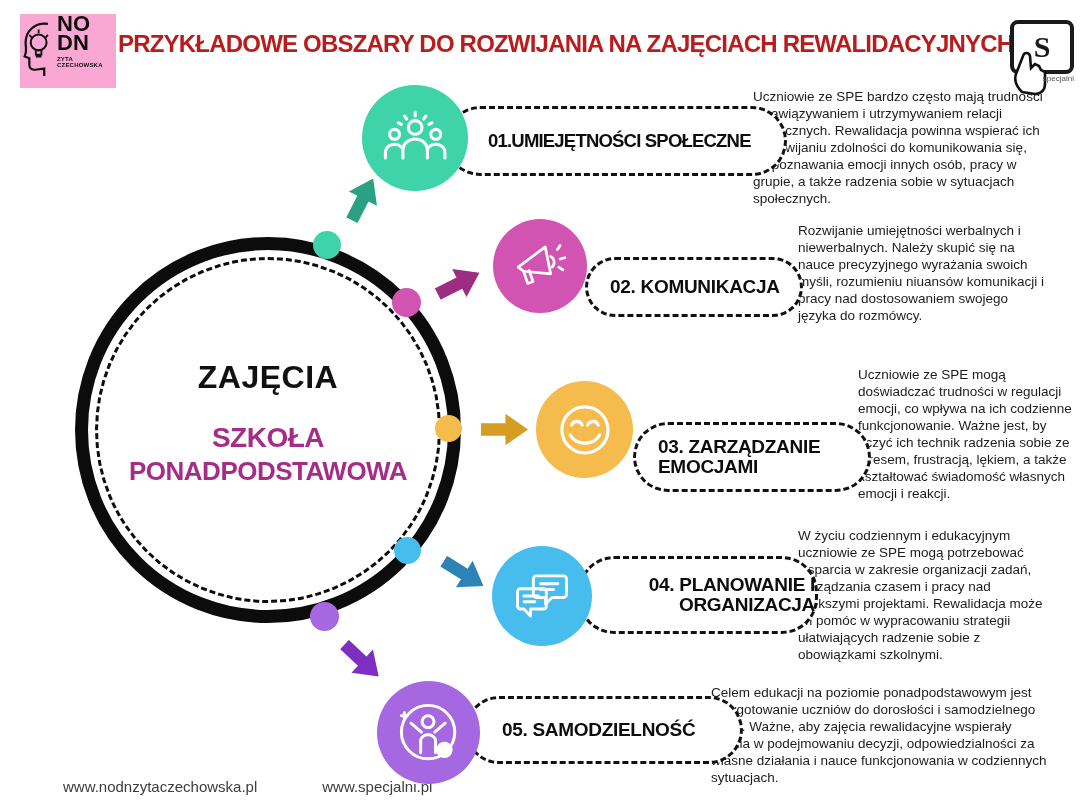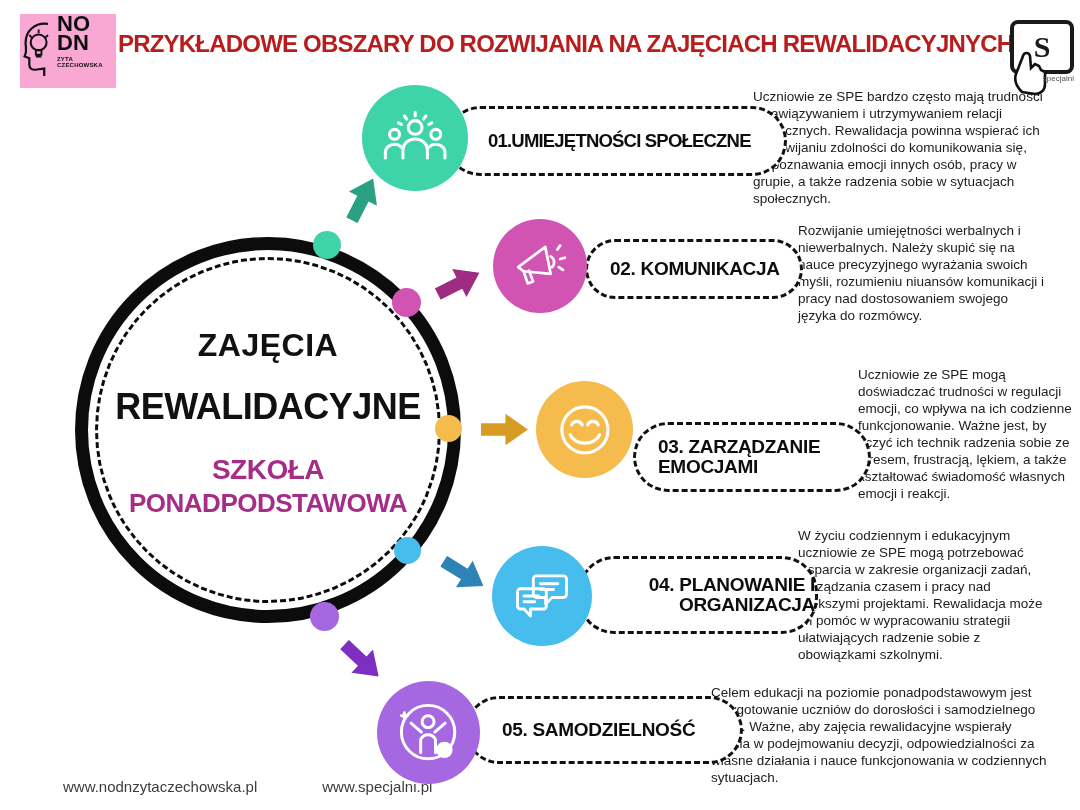--- a/index.html
+++ b/index.html
@@ -61,21 +61,21 @@
   .ic3{left:536px;top:381px;width:97px;height:97px;}
   .ic4{left:492px;top:546px;width:100px;height:100px;}
   .ic5{left:377px;top:681px;width:103px;height:103px;}
   .icircle svg{width:72%;height:72%;}
   
   .lbox{
     position:absolute;background:#fff;border:3px dashed #111;border-radius:36px;z-index:1;
     display:flex;align-items:center;font-weight:800;color:#0d0d0d;
   }
   .lb1{left:445px;top:106px;width:296px;height:64px;padding-left:40px;font-size:18.5px;letter-spacing:-0.8px;white-space:nowrap;}
-  .lb2{left:585px;top:239px;width:190px;height:54px;padding-left:22px;font-size:19px;letter-spacing:-0.3px;white-space:nowrap;}
+  .lb2{left:585px;top:257px;width:190px;height:54px;padding-left:22px;font-size:19px;letter-spacing:-0.3px;white-space:nowrap;}
   .lb3{left:633px;top:422px;width:210px;height:64px;padding-left:22px;font-size:19px;letter-spacing:-0.3px;line-height:1.05;}
   .lb4{left:578px;top:556px;width:210px;height:72px;padding-left:24px;font-size:19px;letter-spacing:-0.3px;line-height:1.05;text-align:right;}
   .lb5{left:465px;top:696px;width:238px;height:62px;padding-left:34px;font-size:19px;letter-spacing:-0.3px;white-space:nowrap;}
   
   .desc{position:absolute;font-size:13.5px;line-height:1.26;color:#1c1c1c;}
   .d1{left:753px;top:88px;width:300px;}
   .d2{left:798px;top:222px;width:252px;}
   .d3{left:858px;top:366px;width:222px;}
   .d4{left:798px;top:527px;width:258px;}
   .d5{left:711px;top:684px;width:340px;}
@@ -107,21 +107,20 @@
     <span class="s-letter">S</span>
   </div>
   <svg class="hand-svg" viewBox="0 0 44 52">
     <path d="M16 48 C10 42 8 36 10 30 L17 12 C18 8 23 8 24 12 L25 24 L29 20 L33 22 L35 26 L39 28 L39 40 C39 46 35 50 29 50 Z" fill="#fff" stroke="#111" stroke-width="2.6"></path>
   </svg>
   <span class="spec">specjalni</span>
 </div>
 
 <div class="main-circle">
   <div class="mc-l1">ZAJĘCIA</div>
-  <div class="mc-l2">REWALIDACYJNE</div>
   <div class="mc-l3" style="color: rgb(166, 45, 135);">SZKOŁA</div>
   <div class="mc-l4" style="color: rgb(166, 45, 135);">PONADPODSTAWOWA</div>
 </div>
 
 <div class="dot dot1" style="background: rgb(63, 211, 170);"></div>
 <div class="dot dot2" style="background: rgb(210, 84, 178);"></div>
 <div class="dot dot3" style="background: rgb(245, 187, 77);"></div>
 <div class="dot dot4" style="background: rgb(71, 189, 238);"></div>
 <div class="dot dot5" style="background: rgb(165, 104, 224);"></div>
 

